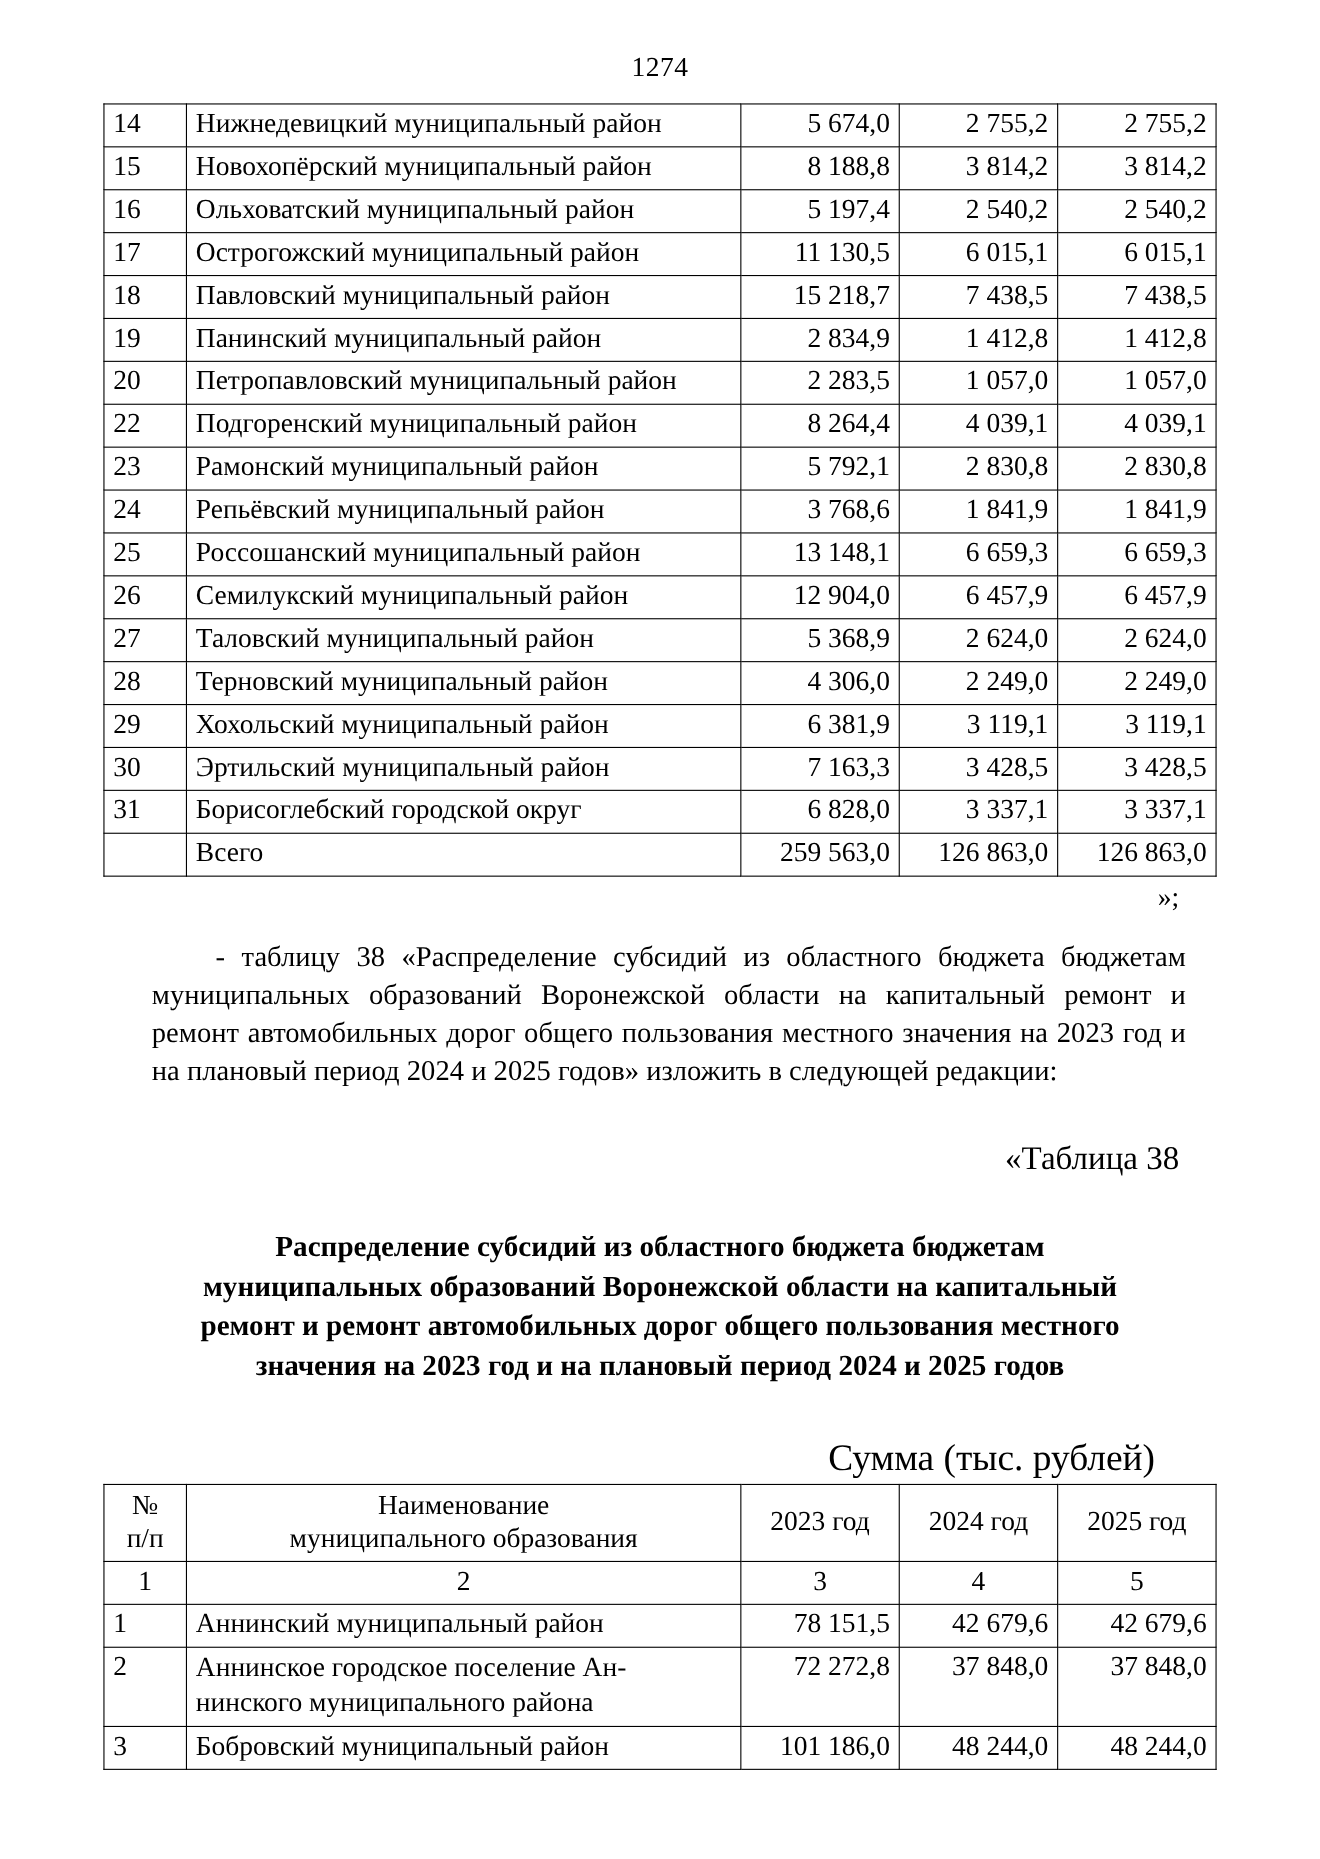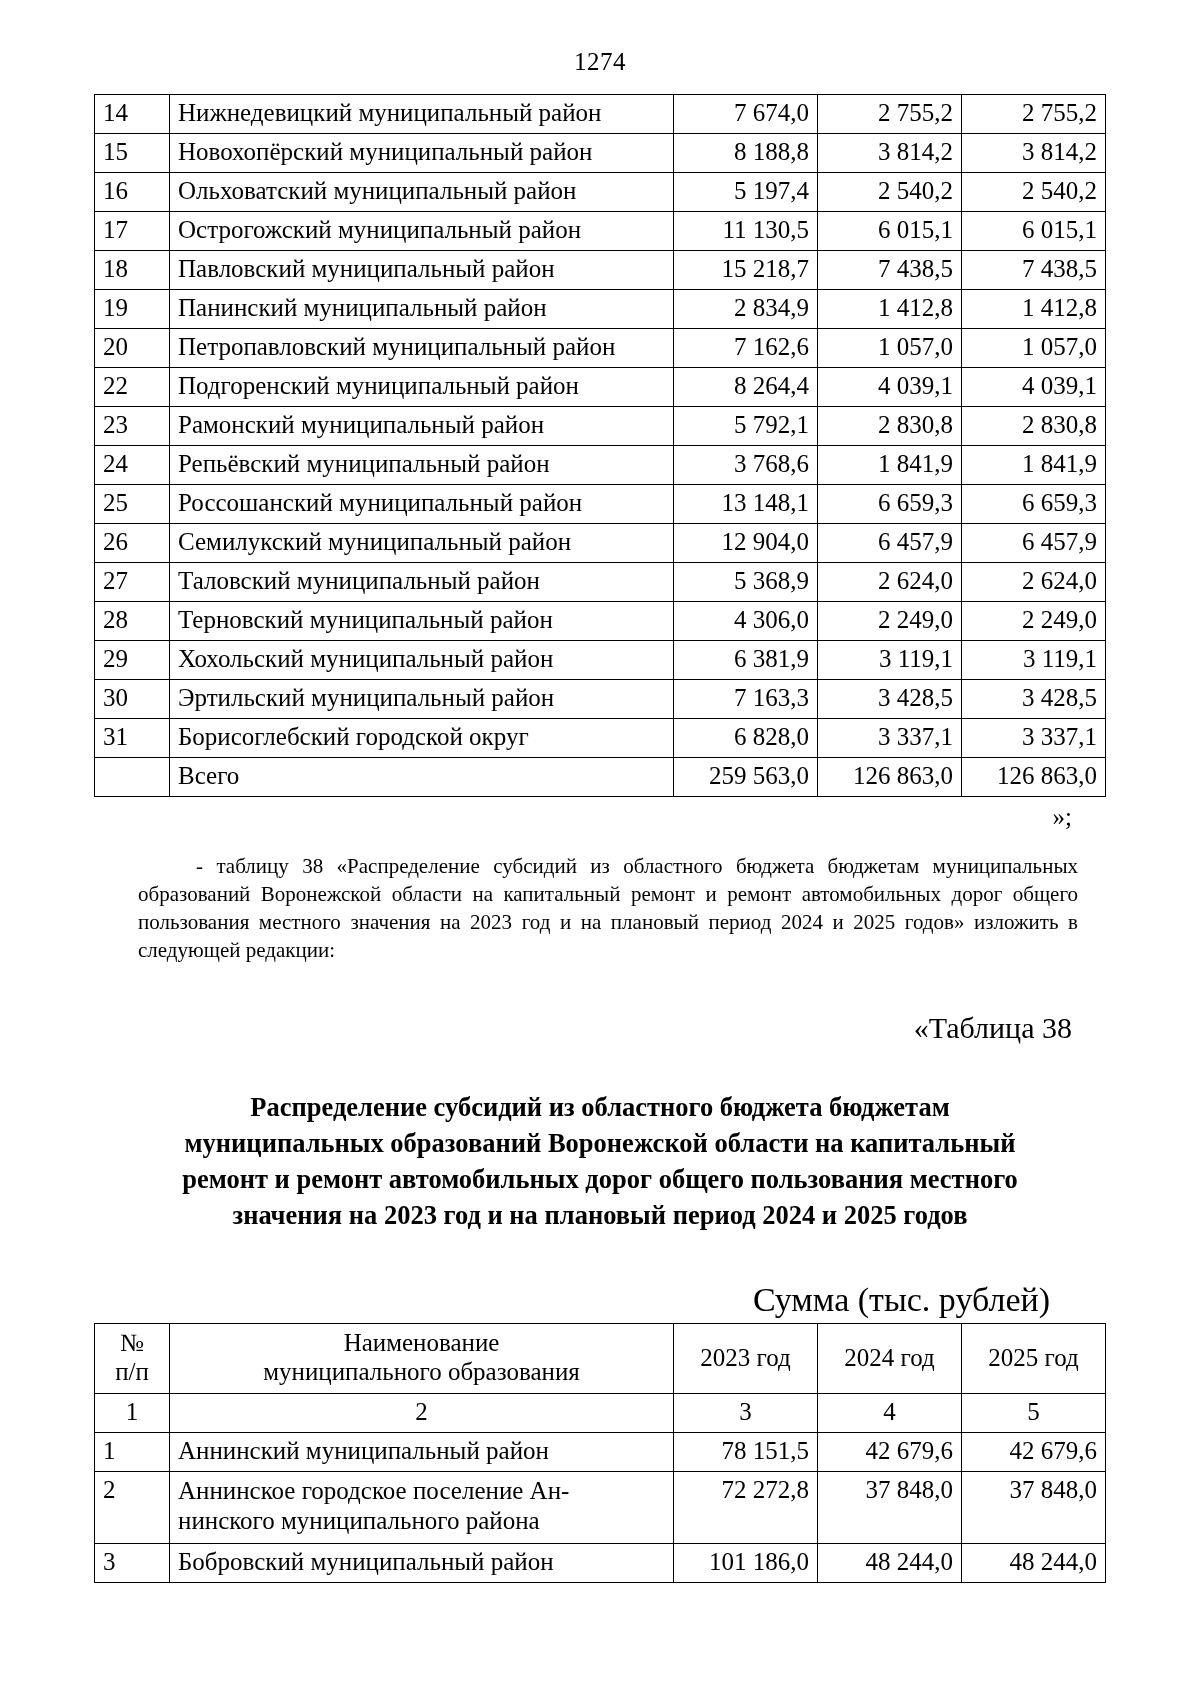--- a/index.html
+++ b/index.html
@@ -59,21 +59,21 @@
   }
   .hdr-numrow td { text-align: center; font-weight: bold; }
 
   
   .closequote {
     text-align: right;
     font-size: 25px;
     margin: 6px 128px 0 0;
   }
   p.body-text {
-    font-size: 21px;
+    font-size: 26px;
     line-height: 1.33;
     text-align: justify;
     margin: 22px 122px 0 138px;
     text-indent: 58px;
     hyphens: none;
   }
   .table-label {
     text-align: right;
     font-size: 30px;
     margin: 46px 128px 0 0;
@@ -98,21 +98,21 @@
 
 <div class="page">
 
   <div class="page-number">1274</div>
 
   <table class="doc-table">
     <tbody>
       <tr>
         <td class="c-num">14</td>
         <td class="c-name">Нижнедевицкий муниципальный район</td>
-        <td class="c-val">7 674,0</td>
+        <td class="c-val">5 674,0</td>
         <td class="c-val">2 755,2</td>
         <td class="c-val">2 755,2</td>
       </tr>
       <tr>
         <td class="c-num">15</td>
         <td class="c-name">Новохопёрский муниципальный район</td>
         <td class="c-val">8 188,8</td>
         <td class="c-val">3 814,2</td>
         <td class="c-val">3 814,2</td>
       </tr>
@@ -140,21 +140,21 @@
       <tr>
         <td class="c-num">19</td>
         <td class="c-name">Панинский муниципальный район</td>
         <td class="c-val">2 834,9</td>
         <td class="c-val">1 412,8</td>
         <td class="c-val">1 412,8</td>
       </tr>
       <tr>
         <td class="c-num">20</td>
         <td class="c-name">Петропавловский муниципальный район</td>
-        <td class="c-val">7 162,6</td>
+        <td class="c-val">2 283,5</td>
         <td class="c-val">1 057,0</td>
         <td class="c-val">1 057,0</td>
       </tr>
       <tr>
         <td class="c-num">22</td>
         <td class="c-name">Подгоренский муниципальный район</td>
         <td class="c-val">8 264,4</td>
         <td class="c-val">4 039,1</td>
         <td class="c-val">4 039,1</td>
       </tr>

